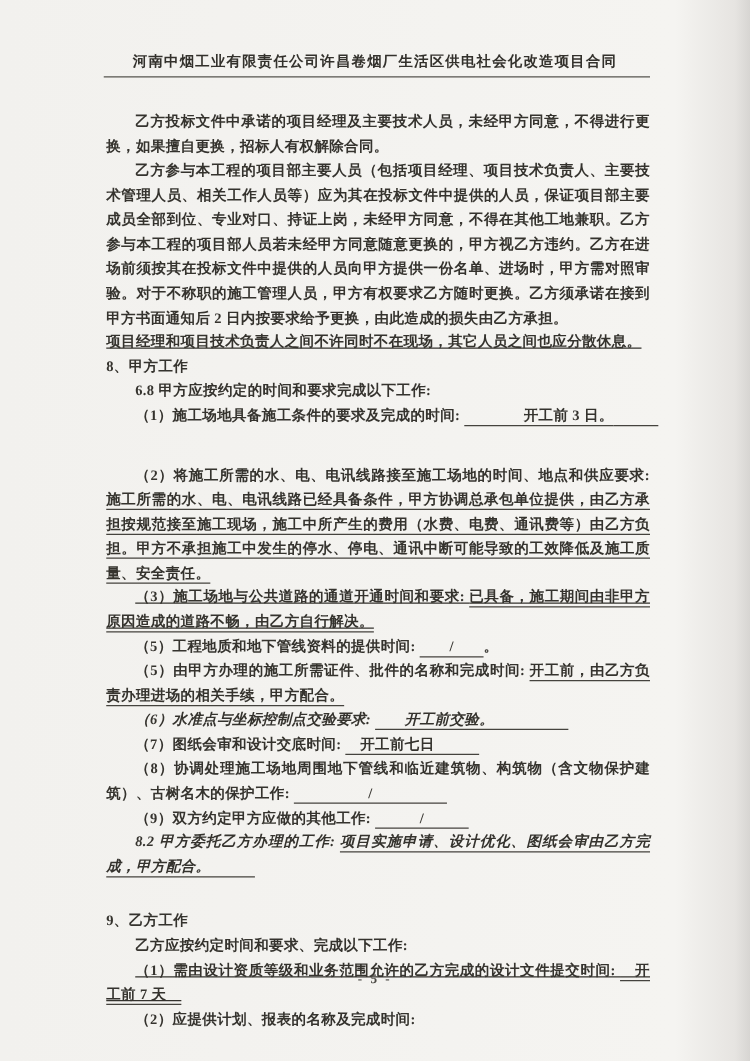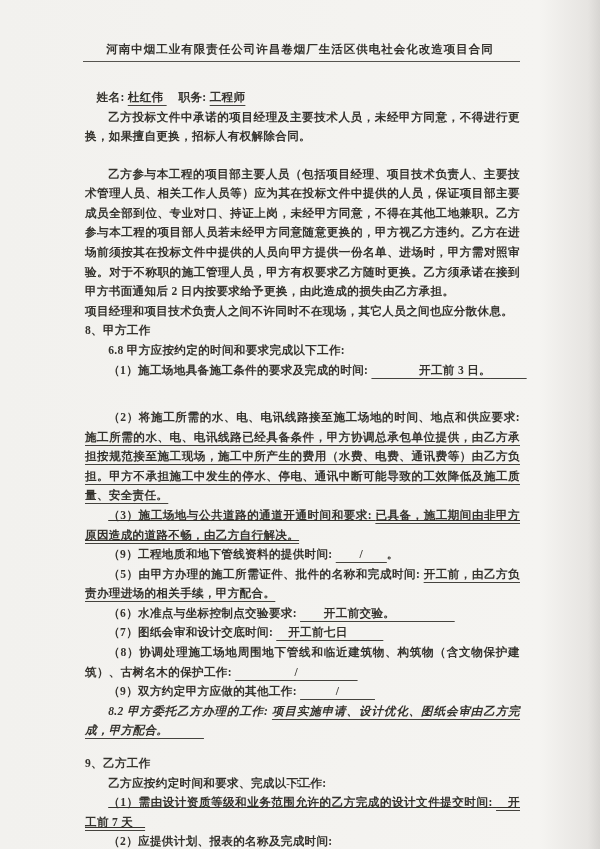--- a/index.html
+++ b/index.html
@@ -29,21 +29,21 @@
   }
   .doc-body {
     padding: 26px 80px 0 85px;
     font-size: 11.6px;
     line-height: 1.69;
     text-align: justify;
     font-weight: 600;
     letter-spacing: 0.3px;
   }
   .para { margin: 0; }
-  .para.space-before { margin-top: 13px; }
+  .para.space-before { margin-top: 24px; }
   .u {
     text-decoration: underline;
     text-underline-offset: 3.5px;
     text-decoration-thickness: 1.1px;
     text-decoration-color: #45433e;
   }
   .page-number {
     position: absolute;
     left: 0;
     right: 0;
@@ -56,32 +56,31 @@
   }
 </style>
 </head>
 <body>
 
 <div class="page">
   <div class="doc-title">河南中烟工业有限责任公司许昌卷烟厂生活区供电社会化改造项目合同</div>
   <div class="title-rule"></div>
 
   <div class="doc-body">
-      <div class="para" style="text-indent: 1em;"><span>姓名: </span><span class="u"> 杜红伟 </span><span>　职务: </span><span class="u"> 工程师 </span></div>
       <div class="para" style="text-indent: 2em;"><span>乙方投标文件中承诺的项目经理及主要技术人员，未经甲方同意，不得进行更换，如果擅自更换，招标人有权解除合同。</span></div>
-      <div class="para" style="text-indent: 2em; margin-top: 18px;"><span>乙方参与本工程的项目部主要人员（包括项目经理、项目技术负责人、主要技术管理人员、相关工作人员等）应为其在投标文件中提供的人员，保证项目部主要成员全部到位、专业对口、持证上岗，未经甲方同意，不得在其他工地兼职。乙方参与本工程的项目部人员若未经甲方同意随意更换的，甲方视乙方违约。乙方在进场前须按其在投标文件中提供的人员向甲方提供一份名单、进场时，甲方需对照审验。对于不称职的施工管理人员，甲方有权要求乙方随时更换。乙方须承诺在接到甲方书面通知后 2 日内按要求给予更换，由此造成的损失由乙方承担。</span></div>
-      <div class="para" style="text-indent: 0em;"><span>项目经理和项目技术负责人之间不许同时不在现场，其它人员之间也应分散休息。</span></div>
+      <div class="para" style="text-indent: 2em;"><span>乙方参与本工程的项目部主要人员（包括项目经理、项目技术负责人、主要技术管理人员、相关工作人员等）应为其在投标文件中提供的人员，保证项目部主要成员全部到位、专业对口、持证上岗，未经甲方同意，不得在其他工地兼职。乙方参与本工程的项目部人员若未经甲方同意随意更换的，甲方视乙方违约。乙方在进场前须按其在投标文件中提供的人员向甲方提供一份名单、进场时，甲方需对照审验。对于不称职的施工管理人员，甲方有权要求乙方随时更换。乙方须承诺在接到甲方书面通知后 2 日内按要求给予更换，由此造成的损失由乙方承担。</span></div>
+      <div class="para" style="text-indent: 0em; text-decoration: underline;"><span>项目经理和项目技术负责人之间不许同时不在现场，其它人员之间也应分散休息。</span></div>
       <div class="para" style="text-indent: 0em;"><span>8、甲方工作</span></div>
       <div class="para" style="text-indent: 2em;"><span>6.8 甲方应按约定的时间和要求完成以下工作:</span></div>
       <div class="para" style="text-indent: 2em;"><span>（1）施工场地具备施工条件的要求及完成的时间: </span><span class="u">　　　　开工前 3 日。　　　</span></div>
       <div class="para" style="text-indent: 2em; margin-top: 28px;"><span>（2）将施工所需的水、电、电讯线路接至施工场地的时间、地点和供应要求: </span><span class="u">施工所需的水、电、电讯线路已经具备条件，甲方协调总承包单位提供，由乙方承担按规范接至施工现场，施工中所产生的费用（水费、电费、通讯费等）由乙方负担。甲方不承担施工中发生的停水、停电、通讯中断可能导致的工效降低及施工质量、安全责任。</span></div>
       <div class="para" style="text-indent: 2em; text-decoration: underline;"><span>（3）施工场地与公共道路的通道开通时间和要求: </span><span class="u">已具备，施工期间由非甲方原因造成的道路不畅，由乙方自行解决。</span></div>
-      <div class="para" style="text-indent: 2em;"><span>（9）工程地质和地下管线资料的提供时间: </span><span class="u">　　/　　</span><span>。</span></div>
+      <div class="para" style="text-indent: 2em;"><span>（5）工程地质和地下管线资料的提供时间: </span><span class="u">　　/　　</span><span>。</span></div>
       <div class="para" style="text-indent: 2em;"><span>（5）由甲方办理的施工所需证件、批件的名称和完成时间: </span><span class="u">开工前，由乙方负责办理进场的相关手续，甲方配合。</span></div>
-      <div class="para" style="text-indent: 2em;"><span>（6）水准点与坐标控制点交验要求: </span><span class="u">　　开工前交验。　　　　　</span></div>
+      <div class="para" style="text-indent: 2em; font-style: italic;"><span>（6）水准点与坐标控制点交验要求: </span><span class="u">　　开工前交验。　　　　　</span></div>
       <div class="para" style="text-indent: 2em;"><span>（7）图纸会审和设计交底时间: </span><span class="u">　开工前七日　　　</span></div>
       <div class="para" style="text-indent: 2em;"><span>（8）协调处理施工场地周围地下管线和临近建筑物、构筑物（含文物保护建筑）、古树名木的保护工作: </span><span class="u">　　　　　/　　　　　</span></div>
       <div class="para" style="text-indent: 2em;"><span>（9）双方约定甲方应做的其他工作: </span><span class="u">　　　/　　　</span></div>
       <div class="para" style="text-indent: 2em; font-style: italic;"><span>8.2 甲方委托乙方办理的工作: </span><span class="u">项目实施申请、设计优化、图纸会审由乙方完成，甲方配合。　　　</span></div>
       <div class="para space-before" style="text-indent: 0em;"><span>9、乙方工作</span></div>
       <div class="para" style="text-indent: 2em;"><span>乙方应按约定时间和要求、完成以下工作:</span></div>
       <div class="para" style="text-indent: 2em; text-decoration: underline;"><span>（1）需由设计资质等级和业务范围允许的乙方完成的设计文件提交时间: </span><span class="u">　开工前 7 天　</span></div>
       <div class="para" style="text-indent: 2em;"><span>（2）应提供计划、报表的名称及完成时间:</span></div>
     </div>
 

